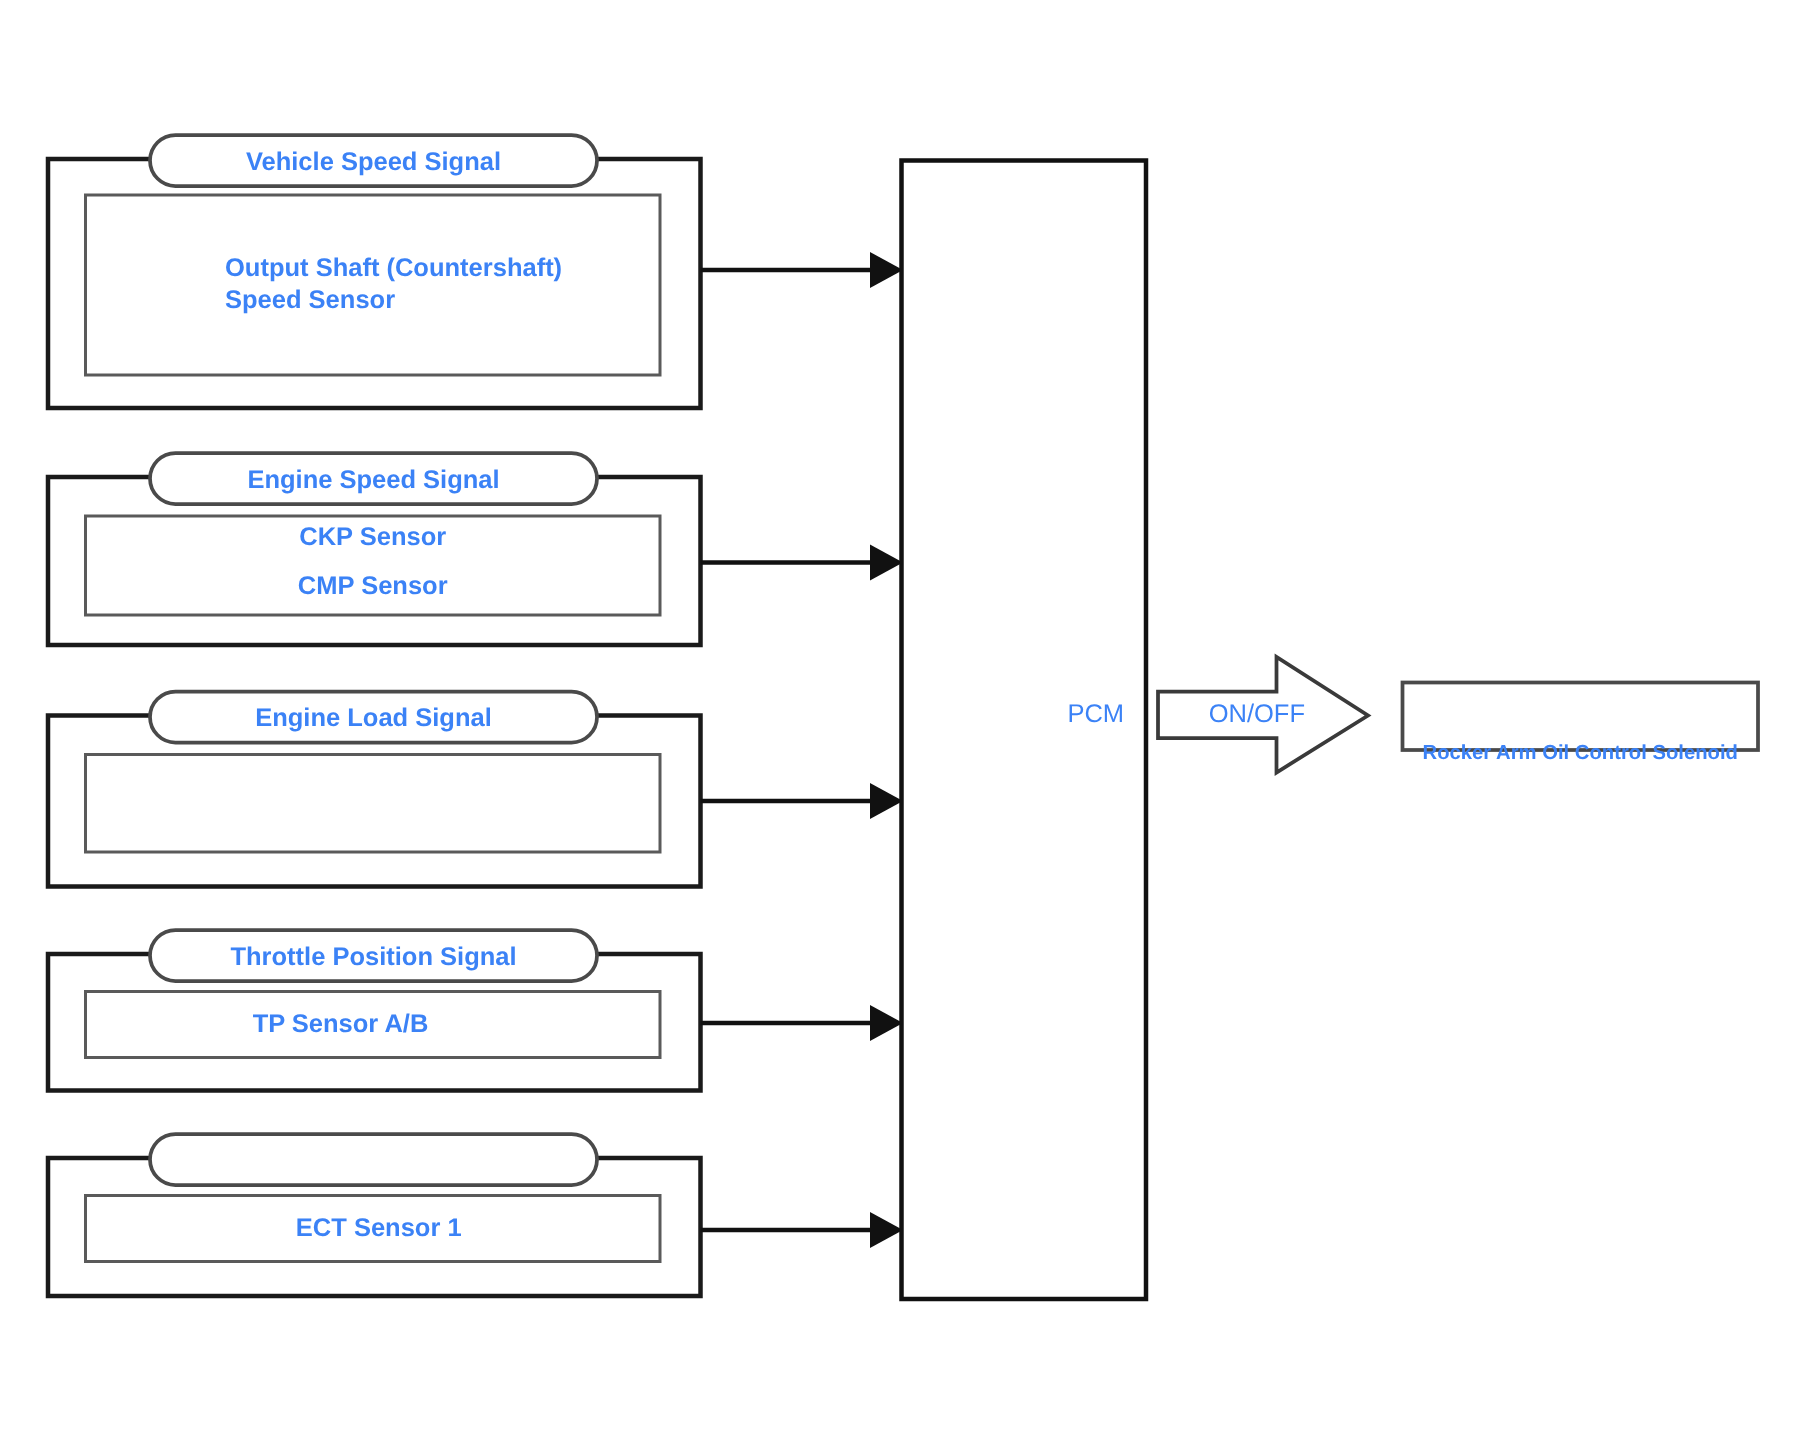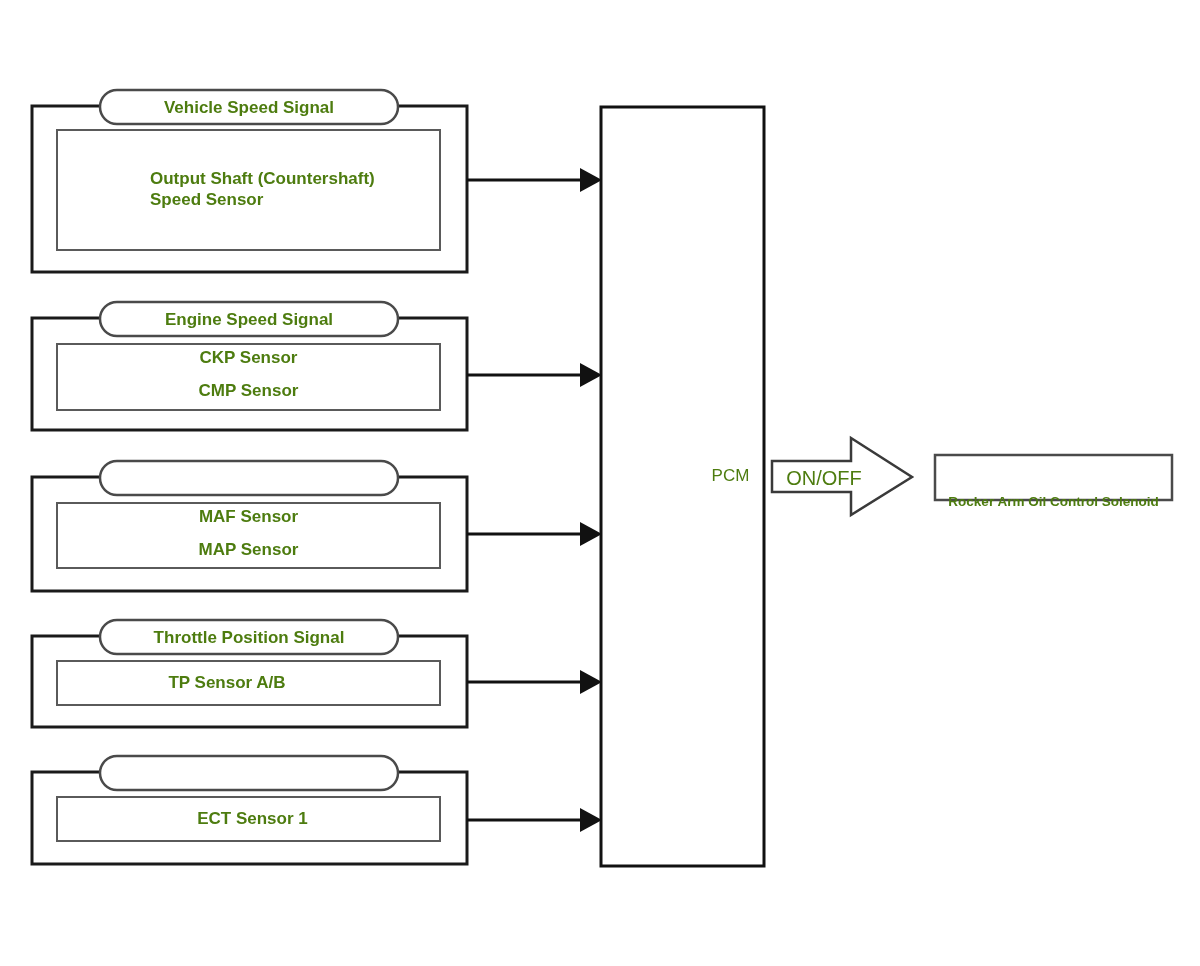--- a/index.html
+++ b/index.html
@@ -62,21 +62,21 @@
   .block-arrow {
     fill: #ffffff;
     stroke: #3a3a3a;
     stroke-width: 2.5;
     stroke-linejoin: miter;
   }
   .txt {
     position: absolute;
     font-family: "Liberation Sans", sans-serif;
     font-weight: bold;
-    color: #4d7c0f;
+    color: #3b82f6;
     white-space: pre;
     line-height: 1.22;
   }
   .pill-label {
     font-size: 17px;
     text-align: center;
   }
   .pill-label.small {
     font-size: 13.5px;
   }
@@ -87,23 +87,23 @@
   .inner-label.left {
     text-align: left;
   }
   .pcm-label {
     font-size: 17px;
     font-weight: normal;
     text-align: center;
     margin-left: 48px;
   }
   .onoff-label {
-    font-size: 20px;
+    font-size: 17px;
     font-weight: normal;
-    text-align: center;
+    text-align: right;
   }
   .solenoid-label {
     font-size: 13.5px;
     text-align: center;
     margin-top: 24px;
   }
 </style>
 </head>
 <body>
 
@@ -160,23 +160,21 @@
 
   <div class="txt pill-label" style="left:100px; top:98px; width:298px;">Vehicle Speed Signal</div>
   <div class="txt inner-label left" style="left:110px; top:169px; width:330px;margin-left:40px;">Output Shaft (Countershaft)
 Speed Sensor</div>
 
   <div class="txt inner-label" style="left:57px; top:350px; width:383px; line-height:0.98;">CKP Sensor
 
 CMP Sensor</div>
   <div class="txt pill-label" style="left:100px; top:310px; width:298px;">Engine Speed Signal</div>
 
-  <div class="txt inner-label" style="left:57px; top:509px; width:383px; line-height:0.98;">MAF Sensor
-
-MAP Sensor</div>
+  <div class="txt pill-label" style="left:100px; top:469px; width:298px;">Engine Load Signal</div>
 
   <div class="txt pill-label" style="left:100px; top:628px; width:298px;text-align:center;">Throttle Position Signal</div>
   <div class="txt inner-label" style="left:57px; top:673px; width:340px;">TP Sensor A/B</div>
 
   <div class="txt inner-label" style="left:57px; top:809px; width:391px;">ECT Sensor 1</div>
 
   <div class="txt pcm-label" style="left:601px; top:466px; width:163px;">PCM</div>
 
   <div class="txt onoff-label" style="left:778px; top:466px; width:92px;">ON/OFF</div>
 

